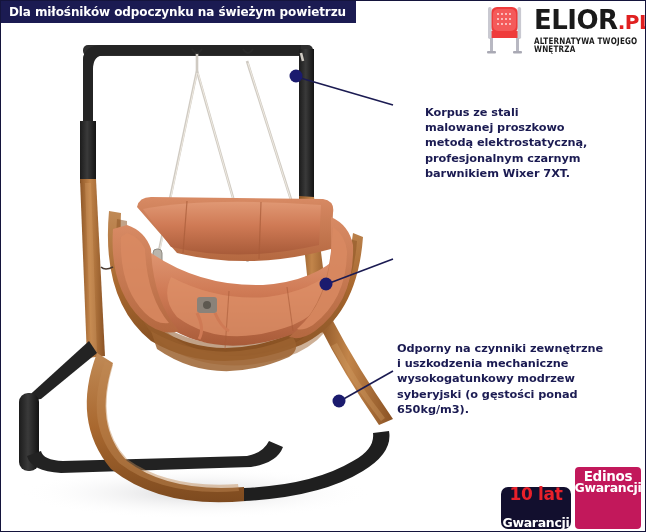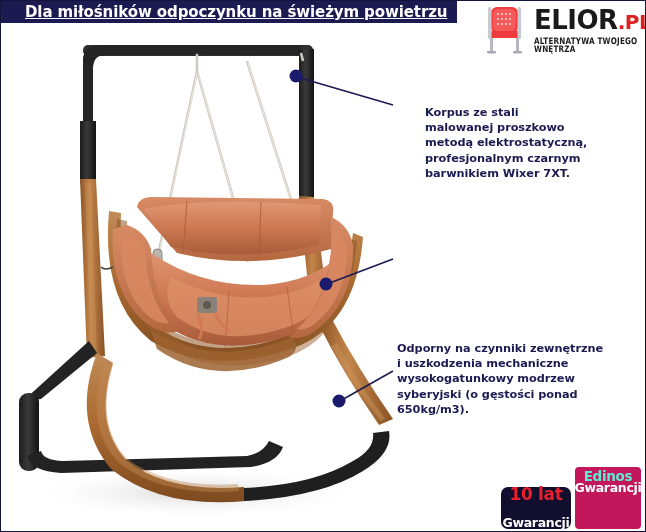--- a/index.html
+++ b/index.html
@@ -20,30 +20,29 @@
     border: 1px solid #14143c;
     overflow: hidden;
   }
 
   
   .header-banner {
     position: absolute;
     left: 0;
     top: 0;
     height: 22px;
-    padding: 0 10px 0 24px;
+    padding: 0 10px 0 8px;
     background: #1b1b52;
     color: #ffffff;
-    font-size: 15px;
+    font-size: 12px;
     font-weight: bold;
     line-height: 22px;
     white-space: nowrap;
     letter-spacing: -0.1px;
     z-index: 40;
-    text-decoration: underline;
   }
 
   
   .logo-block {
     position: absolute;
     right: 6px;
     top: 2px;
     width: 160px;
     height: 52px;
     display: flex;
@@ -146,21 +145,21 @@
     height: 62px;
     background: #c2185b;
     border-radius: 4px;
     position: relative;
     display: flex;
     flex-direction: column;
     align-items: center;
     padding-top: 2px;
   }
   .badge-edinos .e-top {
-    color: #5eead4;
+    color: #ffffff;
     font-size: 13.5px;
     font-weight: bold;
     letter-spacing: -0.3px;
     line-height: 15px;
     text-align: right;
   }
   .badge-edinos .e-mid {
     position: relative;
     width: 62px;
     height: 28px;

